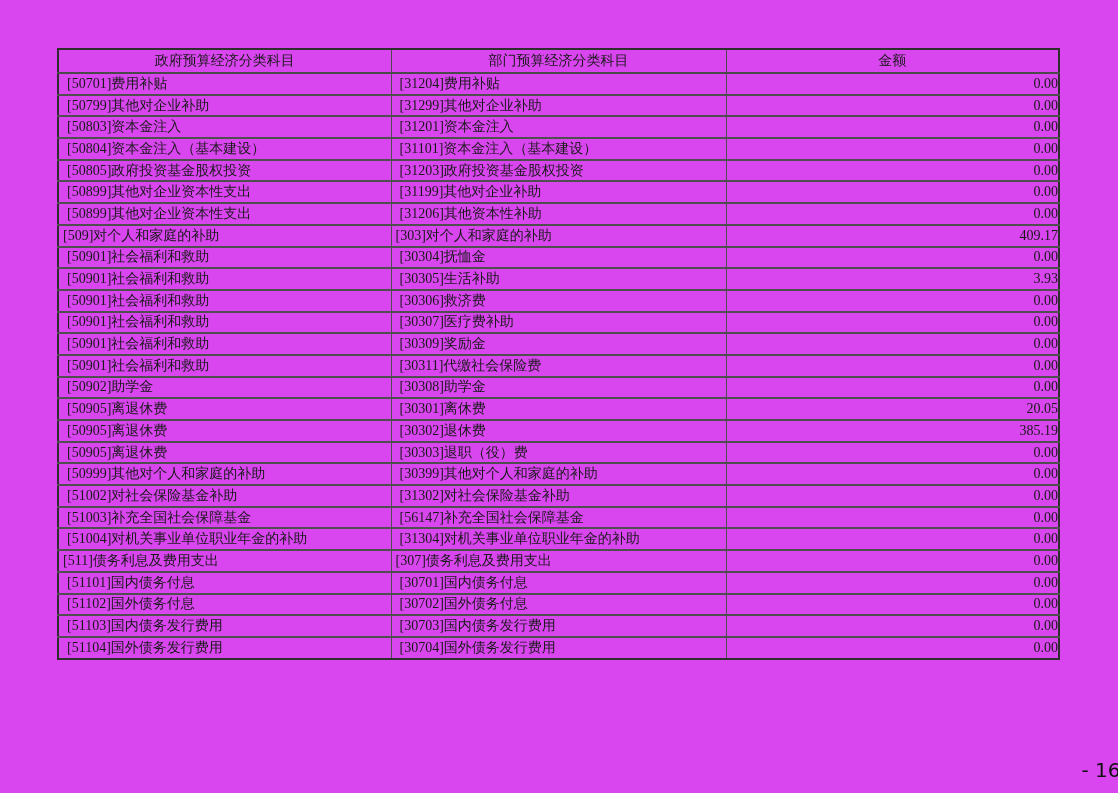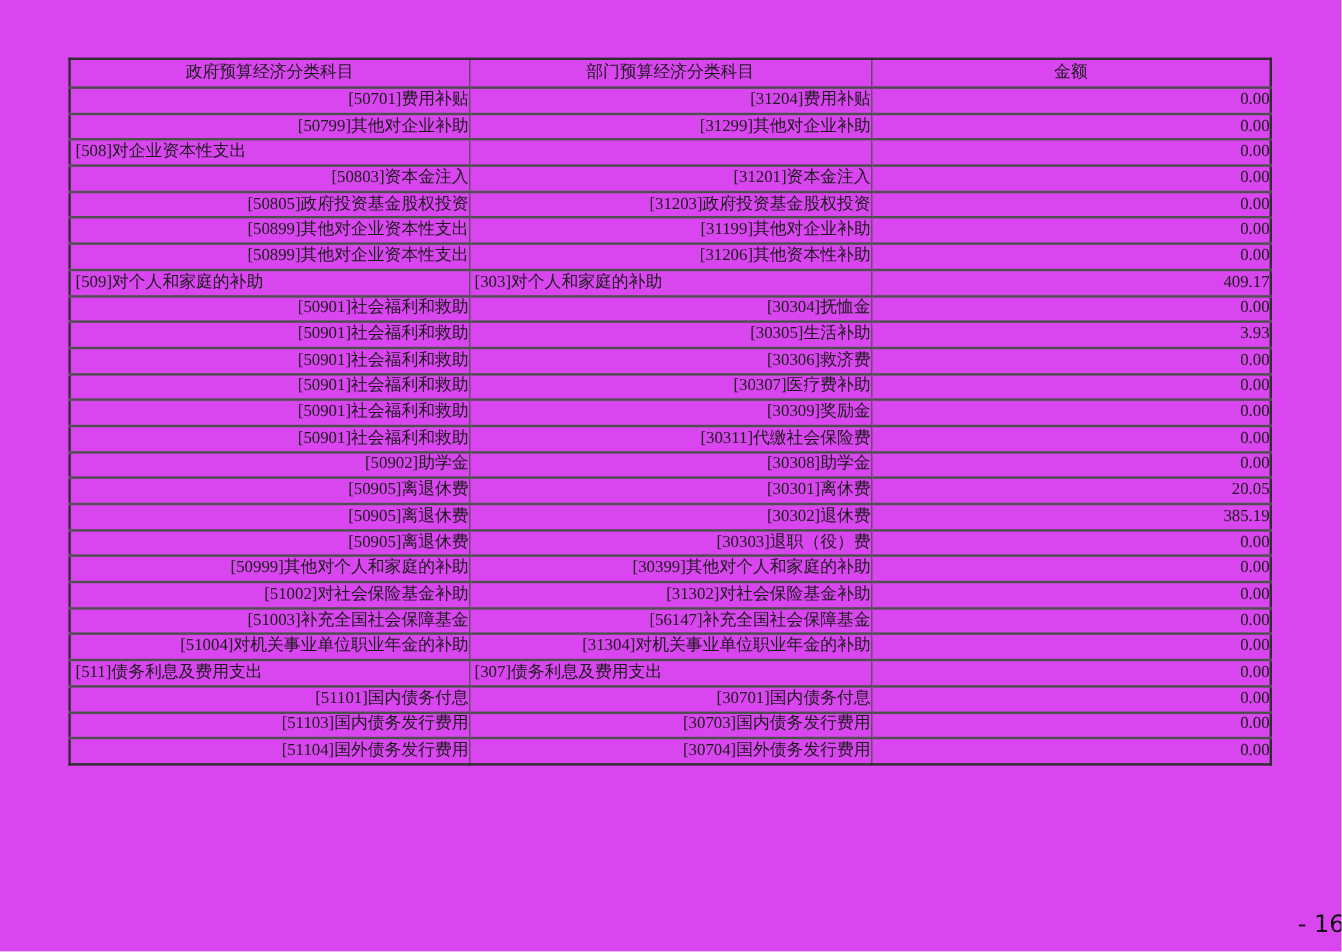--- a/index.html
+++ b/index.html
@@ -44,21 +44,21 @@
     padding: 0;
     vertical-align: middle;
     border-top: 2px solid #4f4f4f;
     border-left: 1px solid #4f4f4f;
     border-right: 1px solid #4f4f4f;
     overflow: hidden;
     white-space: nowrap;
     line-height: 1;
   }
   .td-gov.lvl0, .td-dept.lvl0 { padding-left: 4px; }
-  .td-gov.lvl1, .td-dept.lvl1 { padding-left: 22px; text-align: right; }
+  .td-gov.lvl1, .td-dept.lvl1 { padding-left: 8px; }
   .td-amt {
     text-align: right;
     padding-right: 6px;
   }
   .page-num {
     position: absolute;
     left: 16px;
     top: 758px;
     width: 100%;
     text-align: right;
@@ -92,32 +92,32 @@
       <td class="td-amt"><span>0.00</span></td>
     </tr>
 
 
     <tr class="data-row">
       <td class="td-gov lvl1"><span>[50799]其他对企业补助</span></td>
       <td class="td-dept lvl1"><span>[31299]其他对企业补助</span></td>
       <td class="td-amt"><span>0.00</span></td>
     </tr>
 
-    <tr class="data-row">
-      <td class="td-gov lvl0"><span>[508]对企业资本性支出</span></td>
-      <td class="td-dept lvl0"><span></span></td>
-      <td class="td-amt"><span>0.00</span></td>
-    </tr>
 
     <tr class="data-row">
       <td class="td-gov lvl1"><span>[50803]资本金注入</span></td>
       <td class="td-dept lvl1"><span>[31201]资本金注入</span></td>
       <td class="td-amt"><span>0.00</span></td>
     </tr>
 
+    <tr class="data-row">
+      <td class="td-gov lvl1"><span>[50804]资本金注入（基本建设）</span></td>
+      <td class="td-dept lvl1"><span>[31101]资本金注入（基本建设）</span></td>
+      <td class="td-amt"><span>0.00</span></td>
+    </tr>
 
     <tr class="data-row">
       <td class="td-gov lvl1"><span>[50805]政府投资基金股权投资</span></td>
       <td class="td-dept lvl1"><span>[31203]政府投资基金股权投资</span></td>
       <td class="td-amt"><span>0.00</span></td>
     </tr>
 
     <tr class="data-row">
       <td class="td-gov lvl1"><span>[50899]其他对企业资本性支出</span></td>
       <td class="td-dept lvl1"><span>[31199]其他对企业补助</span></td>
@@ -226,20 +226,25 @@
       <td class="td-dept lvl0"><span>[307]债务利息及费用支出</span></td>
       <td class="td-amt"><span>0.00</span></td>
     </tr>
 
     <tr class="data-row">
       <td class="td-gov lvl1"><span>[51101]国内债务付息</span></td>
       <td class="td-dept lvl1"><span>[30701]国内债务付息</span></td>
       <td class="td-amt"><span>0.00</span></td>
     </tr>
 
+    <tr class="data-row">
+      <td class="td-gov lvl1"><span>[51102]国外债务付息</span></td>
+      <td class="td-dept lvl1"><span>[30702]国外债务付息</span></td>
+      <td class="td-amt"><span>0.00</span></td>
+    </tr>
 
     <tr class="data-row">
       <td class="td-gov lvl1"><span>[51103]国内债务发行费用</span></td>
       <td class="td-dept lvl1"><span>[30703]国内债务发行费用</span></td>
       <td class="td-amt"><span>0.00</span></td>
     </tr>
 
     <tr class="data-row">
       <td class="td-gov lvl1"><span>[51104]国外债务发行费用</span></td>
       <td class="td-dept lvl1"><span>[30704]国外债务发行费用</span></td>

